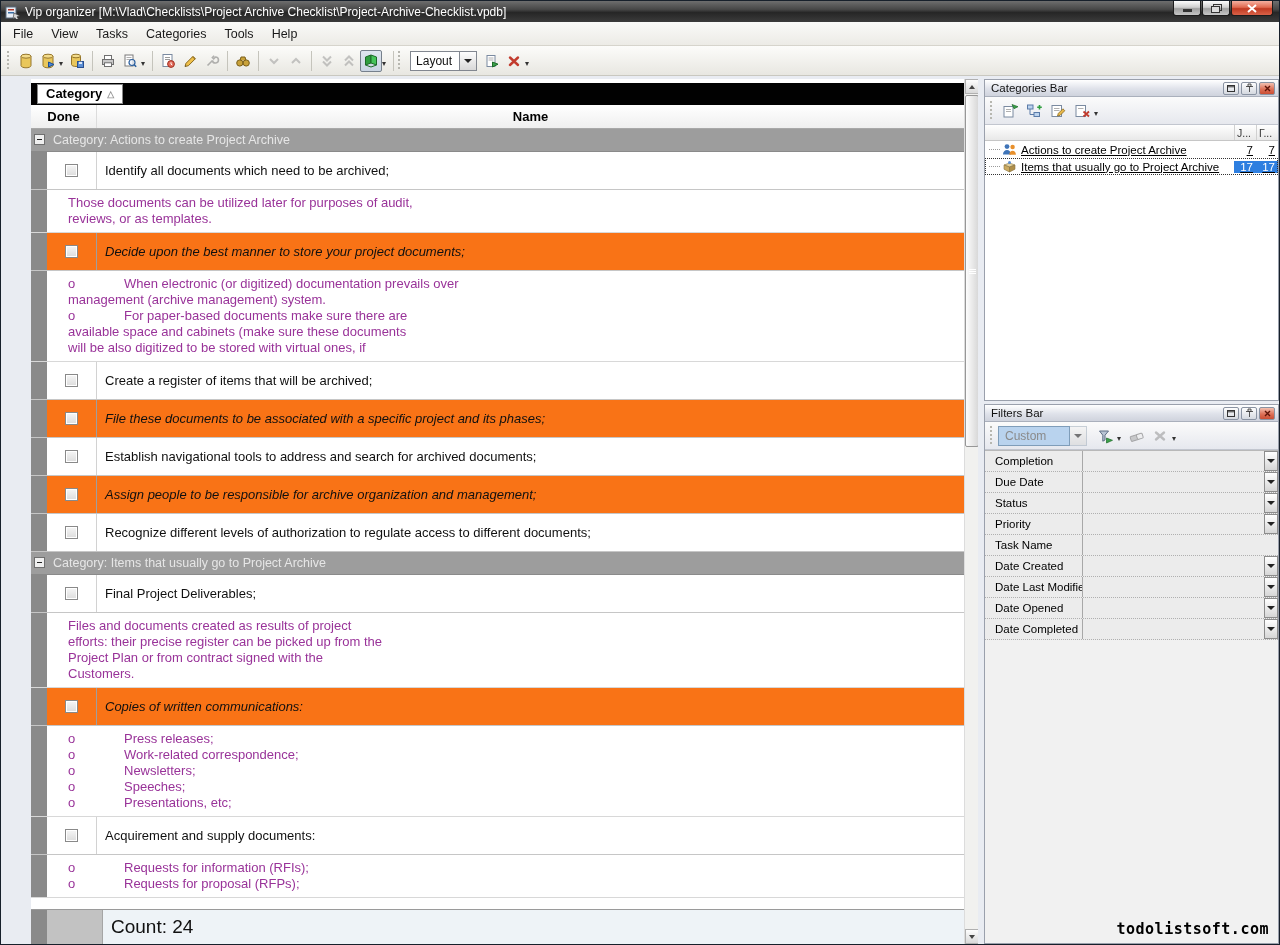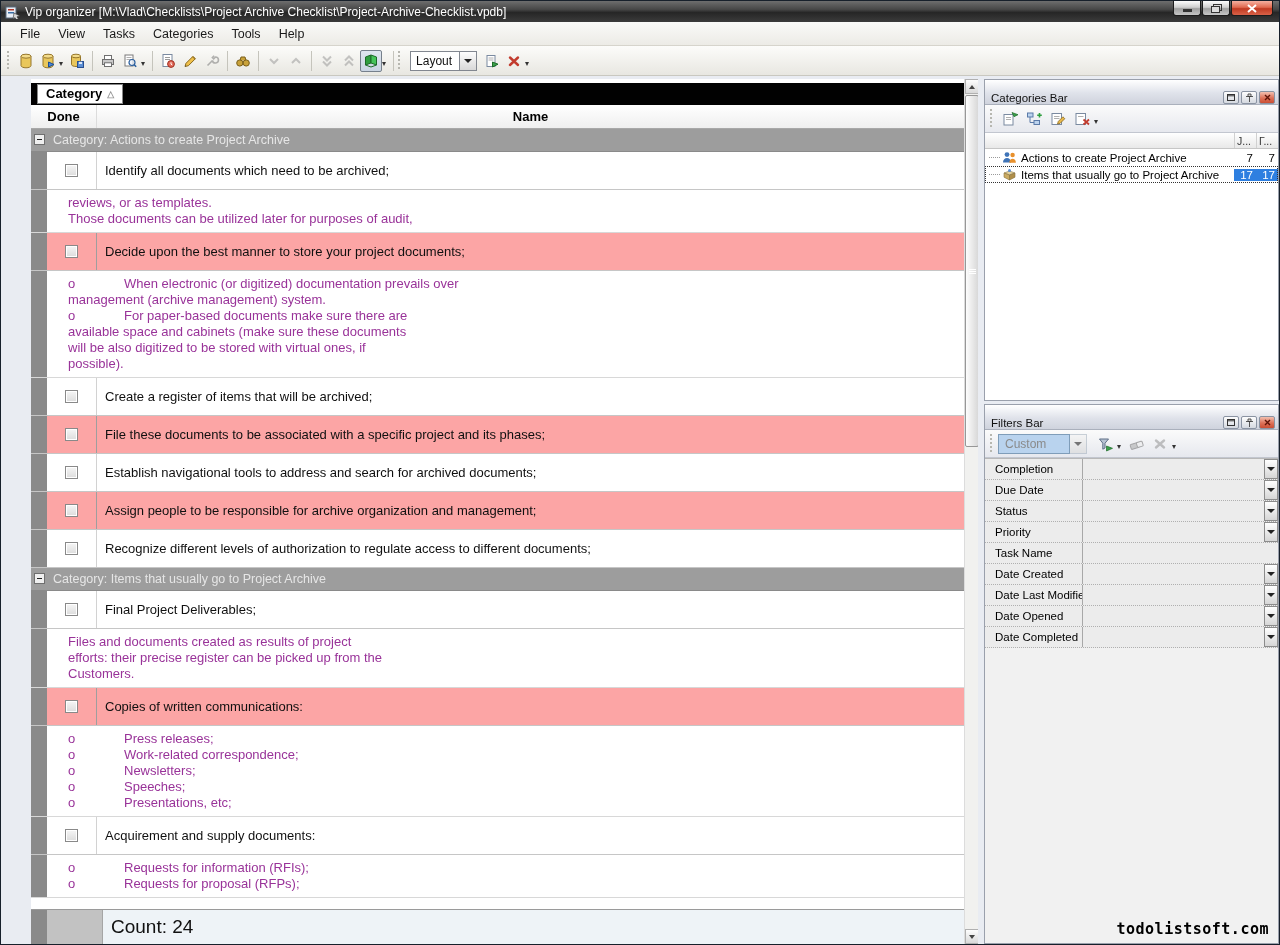--- a/index.html
+++ b/index.html
@@ -14,21 +14,21 @@
   .win-btns{position:absolute;right:6px;top:0;display:flex;}
   .win-btn{height:15px;border:1px solid #1c1c1c;border-top:none;border-radius:0 0 3px 3px;
     display:flex;align-items:center;justify-content:center;margin-left:1px;}
   .wb-min,.wb-rest{width:28px;background:linear-gradient(#fdfdfd,#cfcfcf 45%,#9f9f9f 55%,#c6c6c6);}
   .wb-close{width:42px;background:linear-gradient(#f5b0a0,#e06a50 45%,#c03a22 55%,#d96248);}
   .wb-min span{display:block;width:9px;height:3px;background:#333;margin-top:4px;}
   .wb-rest svg,.wb-close svg{display:block;}
   
   .menubar{position:absolute;left:0;top:21px;right:0;height:24px;
     background:linear-gradient(#fafaf8,#ecebe6);border-bottom:1px solid #d6d4cc;
-    display:flex;align-items:center;padding-left:10px;font-size:12.5px;color:#1a1a1a;}
+    display:flex;align-items:center;padding-left:3px;font-size:12.5px;color:#1a1a1a;}
   .menu-item{padding:3px 9px;cursor:default;}
   .toolbar{position:absolute;left:0;top:45px;right:0;height:30px;
     background:linear-gradient(#fcfcfa,#e8e7e1);border-bottom:1px solid #c9c8c0;
     display:flex;align-items:center;padding-left:6px;}
   .grip{width:4px;height:20px;margin-right:4px;
     background:repeating-linear-gradient(#b7b7b0 0 2px,transparent 2px 4px);background-size:2px 4px;background-repeat:repeat-y;}
   .tbtn{width:22px;height:22px;display:flex;align-items:center;justify-content:center;border:1px solid transparent;border-radius:2px;}
   .tbtn.pressed{border-color:#7d8globala;}
   .tbtn.pressed{border:1px solid #76808c;background:linear-gradient(#dfe6ef,#c9d4e2);}
   .tbtn.dis{filter:grayscale(1);opacity:.5;}
@@ -51,21 +51,21 @@
     border-bottom:1px solid #a8a8a8;display:flex;align-items:center;font-size:13px;font-weight:bold;color:#000;}
   .hdr-done{width:66px;text-align:center;border-right:1px solid #dcdcdc;height:100%;display:flex;align-items:center;justify-content:center;}
   .hdr-name{flex:1;text-align:center;}
   .rows{flex:1;overflow:hidden;font-size:13px;}
   .group-row{height:23px;background:#9d9d9d;color:#e6e6e6;display:flex;align-items:center;
     padding-left:22px;position:relative;font-size:12.5px;border-bottom:1px solid #8a8a8a;}
   .collapse{position:absolute;left:3px;top:5px;width:11px;height:11px;background:#efefef;
     border:1px solid #6f6f6f;display:flex;align-items:center;justify-content:center;}
   .collapse i{display:block;width:5px;height:1px;background:#222;}
   .item-row{display:flex;height:38px;border-bottom:1px solid #c6c6c6;background:#fff;}
-  .item-row.shade{background:#fca5a5;}
+  .item-row.shade{background:#f97316;font-style:italic;}
   .gutter{width:16px;flex:0 0 16px;background:#8a8a8a;}
   .done-cell{width:50px;flex:0 0 50px;display:flex;align-items:center;justify-content:center;border-right:1px solid #d2d2d2;}
   .item-row.shade .done-cell{border-right-color:#9e9e9e;}
   .checkbox{width:13px;height:13px;border:1px solid #898989;background:linear-gradient(#f6f6f6,#dcdcdc);box-shadow:inset 0 0 0 1px #fff;}
   .name-cell{flex:1;display:flex;align-items:center;padding-left:8px;color:#101010;}
   .note-row{display:flex;border-bottom:1px solid #d8d8d8;background:#fff;}
   .note-cell{flex:1;padding:5px 8px 5px 21px;color:#993399;line-height:16px;}
   .note-line{display:flex;}
   .note-line .mk{width:56px;flex:0 0 56px;}
   .count-row{height:35px;flex:0 0 auto;border-top:1px solid #9a9a9a;display:flex;background:#eef3f7;font-size:19px;}
@@ -79,34 +79,34 @@
   .sb-btn .t{width:0;height:0;border-left:3.5px solid transparent;border-right:3.5px solid transparent;}
   .sb-up .t{border-bottom:4px solid #444;} .sb-down .t{border-top:4px solid #444;}
   .sb-thumb{position:absolute;left:0;top:16px;width:14px;height:352px;border:1px solid #979797;border-radius:2px;
     background:linear-gradient(90deg,#fdfdfd,#d8d8d8);display:flex;align-items:center;justify-content:center;flex-direction:column;gap:1px;}
   .sb-thumb i{display:block;width:7px;height:1px;background:#9a9a9a;border-bottom:1px solid #fff;}
   
   .rightcol{flex:1;position:relative;background:#e9ecf2;padding-left:6px;}
   .panel{position:absolute;left:6px;right:0;border:1px solid #9aa0ac;background:#fff;}
   .panel-cats{top:0;height:322px;}
   .panel-filt{top:325px;bottom:0;background:#f1f1f1;}
-  .panel-title{height:25px;background:linear-gradient(#ffffff,#dfe2ea 55%,#cfd3dd);
-    border-bottom:1px solid #aab0bc;display:flex;align-items:flex-end;padding:0 3px 0 6px;font-size:11.5px;color:#111;}
+  .panel-title{height:17px;background:linear-gradient(#ffffff,#dfe2ea 55%,#cfd3dd);
+    border-bottom:1px solid #aab0bc;display:flex;align-items:center;padding:0 3px 0 6px;font-size:11.5px;color:#111;}
   .ptitle-sp{flex:1;}
   .pbtn{width:16px;height:13px;border:1px solid #8a93a2;border-radius:2px;margin-left:2px;
     display:flex;align-items:center;justify-content:center;background:linear-gradient(#fdfdfd,#d5d9e0);}
   .pbtn.close{background:linear-gradient(#f2c0b0,#dd7158 55%,#cb4e33);}
   .ptoolbar{height:28px;background:linear-gradient(#fbfbfb,#e6e8ee);border-bottom:1px solid #c2c6cf;
     display:flex;align-items:center;padding-left:5px;}
   .ptoolbar .tbtn{width:24px;height:22px;}
   .tree-hdr{height:16px;background:linear-gradient(#ffffff,#e8e8e8);border-bottom:1px solid #c6c6c6;
     display:flex;font-size:10.5px;color:#333;}
   .tree-hdr .sp{flex:1;}
   .tree-hdr .col{width:22px;border-left:1px solid #d0d0d0;display:flex;align-items:center;padding-left:2px;overflow:hidden;white-space:nowrap;}
-  .tree-row{height:17px;display:flex;align-items:center;font-size:11.5px;color:#000;position:relative;padding-left:17px;background:#fff;}
+  .tree-row{height:17px;display:flex;align-items:center;font-size:11.5px;color:#000;position:relative;padding-left:17px;background:#fff;text-decoration:underline;}
   .tree-row.selected{outline:1px dotted #333;outline-offset:-1px;}
   .tree-row .ticon{width:16px;height:13px;margin-right:3px;flex:0 0 auto;}
   .tree-row .lbl{flex:1;overflow:hidden;white-space:nowrap;}
   .tree-row .cnt{width:22px;flex:0 0 22px;text-align:right;padding-right:3px;}
   .tree-row.selected .cnt{background:#2e7fe0;color:#fff;}
   .tree-row::before{content:"";position:absolute;left:4px;top:8px;width:11px;border-top:1px dotted #9a9a9a;}
   
   .fcombo{display:flex;margin-right:6px;}
   .fcombo .fld{width:72px;height:20px;background:#b9d3ee;border:1px solid #7f9db9;color:#8a8a8a;
     font-size:12px;display:flex;align-items:center;padding-left:6px;}
@@ -315,25 +315,25 @@
               <span class="checkbox"></span>
             </div>
             <div class="name-cell">
               <span>Identify all documents which need to be archived;</span>
             </div>
           </div>
           <div class="note-row">
             <div class="gutter"></div>
             <div class="note-cell">
               <div class="note-line">
+                <span>Those documents can be utilized later for purposes of audit,</span>
+              </div>
+              <div class="note-line">
                 <span>reviews, or as templates.</span>
               </div>
-              <div class="note-line">
-                <span>Those documents can be utilized later for purposes of audit,</span>
-              </div>
             </div>
           </div>
           <div class="item-row shade">
             <div class="gutter"></div>
             <div class="done-cell">
               <span class="checkbox"></span>
             </div>
             <div class="name-cell">
               <span>Decide upon the best manner to store your project documents;</span>
             </div>
@@ -350,23 +350,20 @@
               </div>
               <div class="note-line">
                 <span class="mk">o</span>
                 <span>For paper-based documents make sure there are</span>
               </div>
               <div class="note-line">
                 <span>available space and cabinets (make sure these documents</span>
               </div>
               <div class="note-line">
                 <span>will be also digitized to be stored with virtual ones, if</span>
-              </div>
-              <div class="note-line">
-                <span>possible).</span>
               </div>
             </div>
           </div>
           <div class="item-row">
             <div class="gutter"></div>
             <div class="done-cell">
               <span class="checkbox"></span>
             </div>
             <div class="name-cell">
               <span>Create a register of items that will be archived;</span>
@@ -424,20 +421,23 @@
             </div>
           </div>
           <div class="note-row">
             <div class="gutter"></div>
             <div class="note-cell">
               <div class="note-line">
                 <span>Files and documents created as results of project</span>
               </div>
               <div class="note-line">
                 <span>efforts: their precise register can be picked up from the</span>
+              </div>
+              <div class="note-line">
+                <span>Project Plan or from contract signed with the</span>
               </div>
               <div class="note-line">
                 <span>Customers.</span>
               </div>
             </div>
           </div>
           <div class="item-row shade">
             <div class="gutter"></div>
             <div class="done-cell">
               <span class="checkbox"></span>

